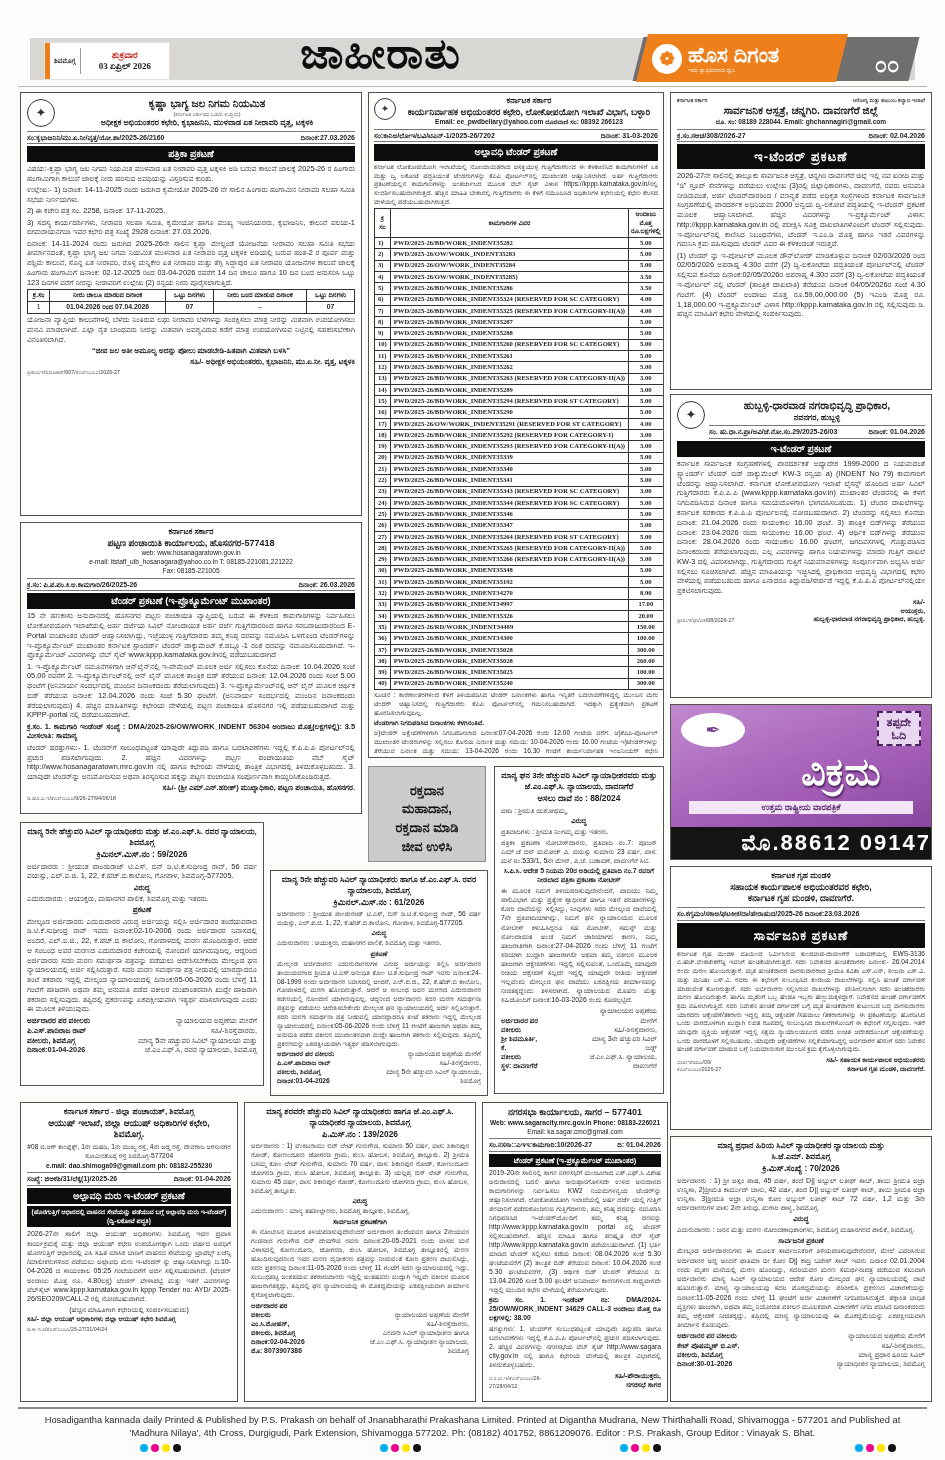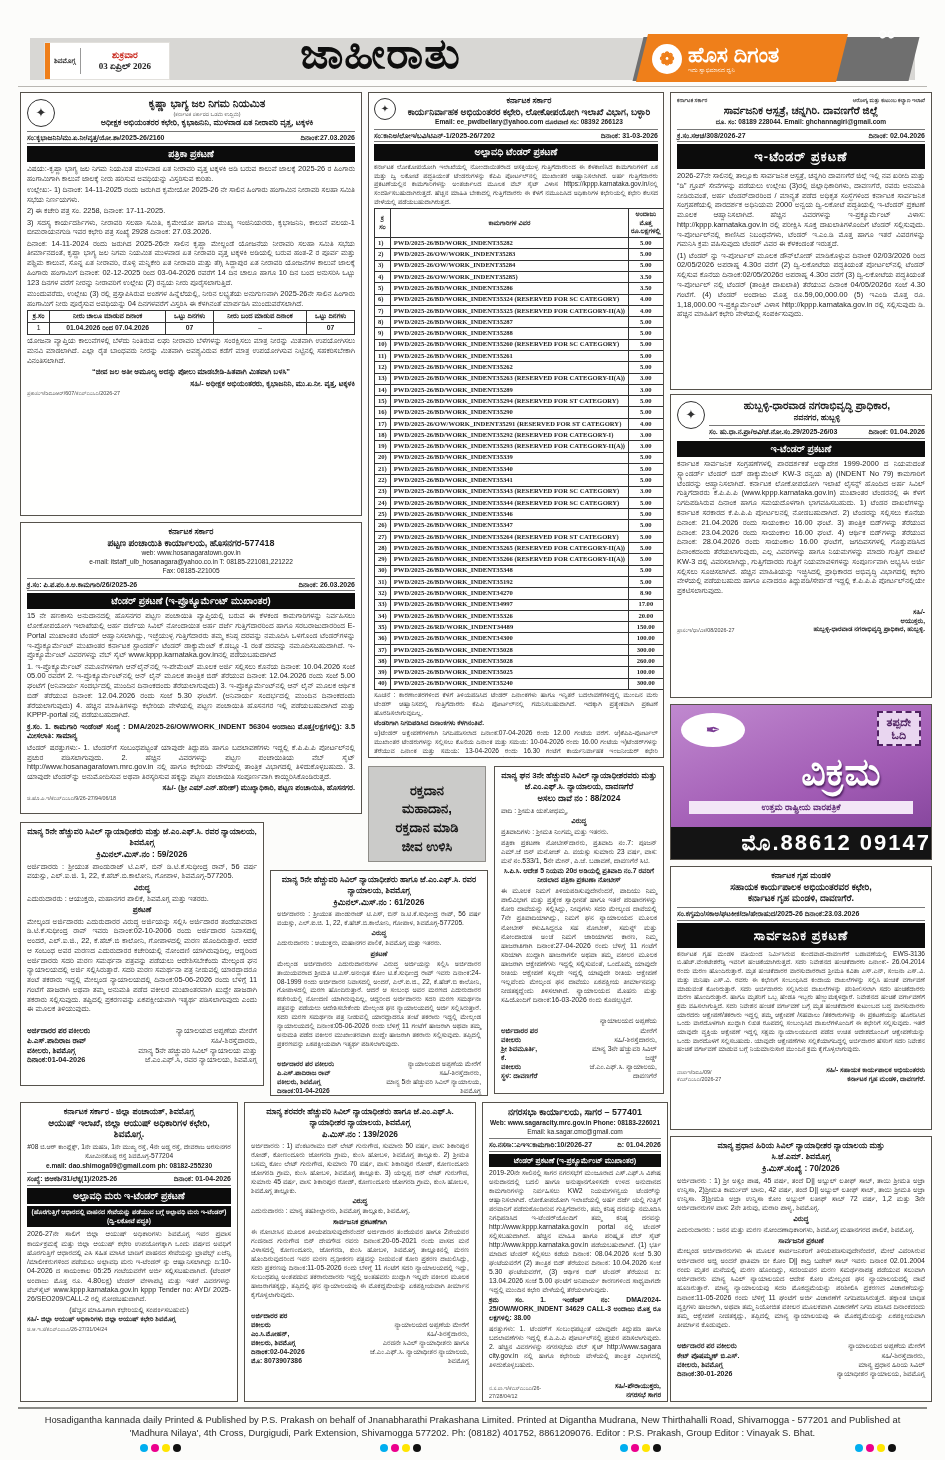--- a/index.html
+++ b/index.html
@@ -17,37 +17,37 @@
   .dd{flex:1;text-align:center;}
   .day{font-size:9px;font-weight:bold;color:#c9271c;}
   .date{font-size:9px;font-weight:bold;color:#222;}
   .plate-gray{position:absolute;left:638px;top:37px;width:276px;height:44px;background:#6f6f6f;transform:skewX(-14deg);}
   .plate-orange{position:absolute;left:642px;top:34px;width:200px;height:48px;background:#ef7f1a;transform:skewX(-14deg);}
   .brandwrap{position:absolute;left:652px;top:36px;width:190px;height:46px;display:flex;align-items:center;gap:6px;}
   .blogo{width:30px;height:30px;border-radius:50%;background:#fff;color:#ef7f1a;display:flex;
          align-items:center;justify-content:center;font-size:18px;font-weight:bold;}
   .bname{color:#fff;font-weight:bold;font-size:21px;line-height:1;}
   .btag{color:#fff;font-size:6px;margin-top:2px;}
-  .pageno{position:absolute;left:862px;top:24px;width:50px;text-align:center;color:#fff;
-          font-size:15px;font-weight:bold;}
+  .pageno{position:absolute;left:862px;top:52px;width:50px;text-align:center;color:#fff;
+          font-size:22px;font-weight:bold;}
   .headrule{position:absolute;left:18px;top:86px;width:909px;border-top:1px solid #b9b7b2;}
   
   .box{position:absolute;background:#fffffe;border:1px solid #56524b;padding:4px 6px;
        overflow:hidden;font-size:7.4px;line-height:1.32;box-sizing:border-box;}
   .banner{background:#0c0c0c;color:#fff;text-align:center;font-weight:bold;font-size:9.5px;
           padding:2px 2px;margin:2px 0;}
   .banner.big{font-size:13px;letter-spacing:1px;padding:4px 0;}
   .c{text-align:center;} .b{font-weight:bold;} .j{text-align:justify;} 
   .r{text-align:right;} .sm{font-size:6.6px;} .tiny{font-size:5.4px;color:#444;}
   .h1{font-size:10.5px;font-weight:bold;text-align:center;}
   .h2{font-size:9px;font-weight:bold;text-align:center;}
   .h3{font-size:8px;font-weight:bold;text-align:center;}
   .refrow{display:flex;justify-content:space-between;font-size:7px;font-weight:bold;
           border-top:1px solid #777;border-bottom:1px solid #777;padding:1px 0;margin:2px 0;}
-  .sigrow{display:flex;justify-content:space-between;align-items:flex-end;margin-top:12px;gap:44px;}
+  .sigrow{display:flex;justify-content:space-between;align-items:flex-end;margin-top:2px;gap:44px;}
   p{margin:1.5px 0;}
   .pre{white-space:pre-line;}
   .emblem{width:26px;height:26px;border-radius:50%;border:1.5px solid #333;color:#333;
           display:inline-flex;align-items:center;justify-content:center;font-size:13px;float:left;margin:2px 4px 2px 0;}
   
   table{border-collapse:collapse;width:100%;}
   .pwdtbl{font-family:"Liberation Serif",serif;}
   .pwdtbl th{font-family:"Liberation Sans",sans-serif;font-size:6.6px;border:1px solid #333;padding:1px 2px;}
   .pwdtbl td{border:1px solid #333;font-size:6.6px;font-weight:bold;padding:0.8px 3px;white-space:nowrap;}
   .pwdtbl td.amt{text-align:center;width:34px;}
@@ -119,21 +119,20 @@
       <span>ಸಂ:ಕೃಭಾಜನಿನಿ/ಮು.ಏ.ನೀ/ವೃತ್ತ/ಯೋ.ಶಾ/2025-26/2160</span>
       <span>ದಿನಾಂಕ:27.03.2026</span>
     </div>
     <div class="banner">ಪತ್ರಿಕಾ ಪ್ರಕಟಣೆ</div>
     <div>
         <p class="j">ವಿಷಯ:-ಕೃಷ್ಣಾ ಭಾಗ್ಯ ಜಲ ನಿಗಮ ನಿಯಮಿತ ಮುಳವಾಡ ಏತ ನೀರಾವರಿ ವೃತ್ತ ಟಕ್ಕಳಕಿ ಅಡಿ ಬರುವ ಕಾಲುವೆ ಜಾಲಕ್ಕೆ 2025-26 ರ ಹಿಂಗಾರು ಹಂಗಾಮಿಗಾಗಿ ಕಾಲುವೆ ಜಾಲಕ್ಕೆ ನೀರು ಹರಿಸುವ ಅವಧಿಯನ್ನು ವಿಸ್ತರಿಸುವ ಕುರಿತು.</p>
         <p class="j">ಉಲ್ಲೇಖ:- 1) ದಿನಾಂಕ: 14-11-2025 ರಂದು ಜರುಗಿದ ಕೃಮೇಯೋ 2025-26 ನೇ ಸಾಲಿನ ಹಿಂಗಾರು ಹಂಗಾಮಿನ ನೀರಾವರಿ ಸಲಹಾ ಸಮಿತಿ ಸಭೆಯ ನಿರ್ಣಯಗಳು.</p>
         <p class="j">2) ಈ ಕಚೇರಿ ಪತ್ರ ಸಂ. 2258, ದಿನಾಂಕ: 17-11-2025.</p>
         <p class="j">3) ಸದಸ್ಯ ಕಾರ್ಯದರ್ಶಿಗಳು, ನೀರಾವರಿ ಸಲಹಾ ಸಮಿತಿ, ಕೃಮೇಯೋ ಹಾಗೂ ಮುಖ್ಯ ಇಂಜಿನಿಯರರು, ಕೃಭಾಜನಿನಿ, ಕಾಲುವೆ ವಲಯ-1 ಬೀಮರಾಯನಗುಡಿ ಇವರ ಕಛೇರಿ ಪತ್ರ ಸಂಖ್ಯೆ 2928 ದಿನಾಂಕ: 27.03.2026.</p>
         <p class="j">ದಿನಾಂಕ: 14-11-2024 ರಂದು ಜರುಗಿದ 2025-26ನೇ ಸಾಲಿನ ಕೃಷ್ಣಾ ಮೇಲ್ದಂಡೆ ಯೋಜನೆಯ ನೀರಾವರಿ ಸಲಹಾ ಸಮಿತಿ ಸಭೆಯ ತೀರ್ಮಾನದಂತೆ, ಕೃಷ್ಣಾ ಭಾಗ್ಯ ಜಲ ನಿಗಮ ನಿಯಮಿತ ಮುಳವಾಡ ಏತ ನೀರಾವರಿ ವೃತ್ತ ಟಕ್ಕಳಕಿ ಅಡಿಯಲ್ಲಿ ಬರುವ ಹಂತ-2 ರ ಪೂರ್ವ ಮತ್ತು ಪಶ್ಚಿಮ ಕಾಲುವೆ, ಸೊನ್ನ ಏತ ನೀರಾವರಿ, ರೊಳ್ಳಿ ಮನ್ನಿಕೇರಿ ಏತ ನೀರಾವರಿ ಮತ್ತು ತೆಗ್ಗಿ ಸಿದ್ದಾಪುರ ಏತ ನೀರಾವರಿ ಯೋಜನೆಗಳ ಕಾಲುವೆ ಜಾಲಕ್ಕೆ ಹಿಂಗಾರು ಹಂಗಾಮಿಗೆ ದಿನಾಂಕ: 02-12-2025 ರಿಂದ 03-04-2026 ರವರೆಗೆ 14 ದಿನ ಚಾಲೂ ಹಾಗೂ 10 ದಿನ ಬಂದ ಅನುಸರಿಸಿ ಒಟ್ಟು 123 ದಿನಗಳ ವರೆಗೆ ನೀರನ್ನು ನೀರಾವರಿಗೆ ಉಲ್ಲೇಖ (2) ರನ್ವಯ ನೀರು ಪೂರೈಸಲಾಗುತ್ತಿದೆ.</p>
-        <p class="j">ಮುಂದುವರೆದು, ಉಲ್ಲೇಖ (3) ರಲ್ಲಿ ಪ್ರಸ್ತಾಪಿಸಿರುವ ಅಂಶಗಳ ಹಿನ್ನೆಲೆಯಲ್ಲಿ, ನೀರಿನ ಲಭ್ಯತೆಯ ಅನುಗುಣವಾಗಿ 2025-26ನೇ ಸಾಲಿನ ಹಿಂಗಾರು ಹಂಗಾಮಿಗೆ ನೀರು ಪೂರೈಸುವ ಅವಧಿಯನ್ನು 04 ದಿನಗಳವರೆಗೆ ವಿಸ್ತರಿಸಿ ಈ ಕೆಳಗಿನಂತೆ ಮಾರ್ಪಡಿಸಿ ಮುಂದುವರೆಸಲಾಗಿದೆ.</p>
       </div>
     <table class="ktbl">
       <thead>
           <tr>
             <th>ಕ್ರ.ಸಂ</th>
             <th>ನೀರು ಚಾಲೂ ಮಾಡುವ ದಿನಾಂಕ</th>
             <th>ಒಟ್ಟು ದಿನಗಳು</th>
             <th>ನೀರು ಬಂದ ಮಾಡುವ ದಿನಾಂಕ</th>
             <th>ಒಟ್ಟು ದಿನಗಳು</th>
           </tr>

